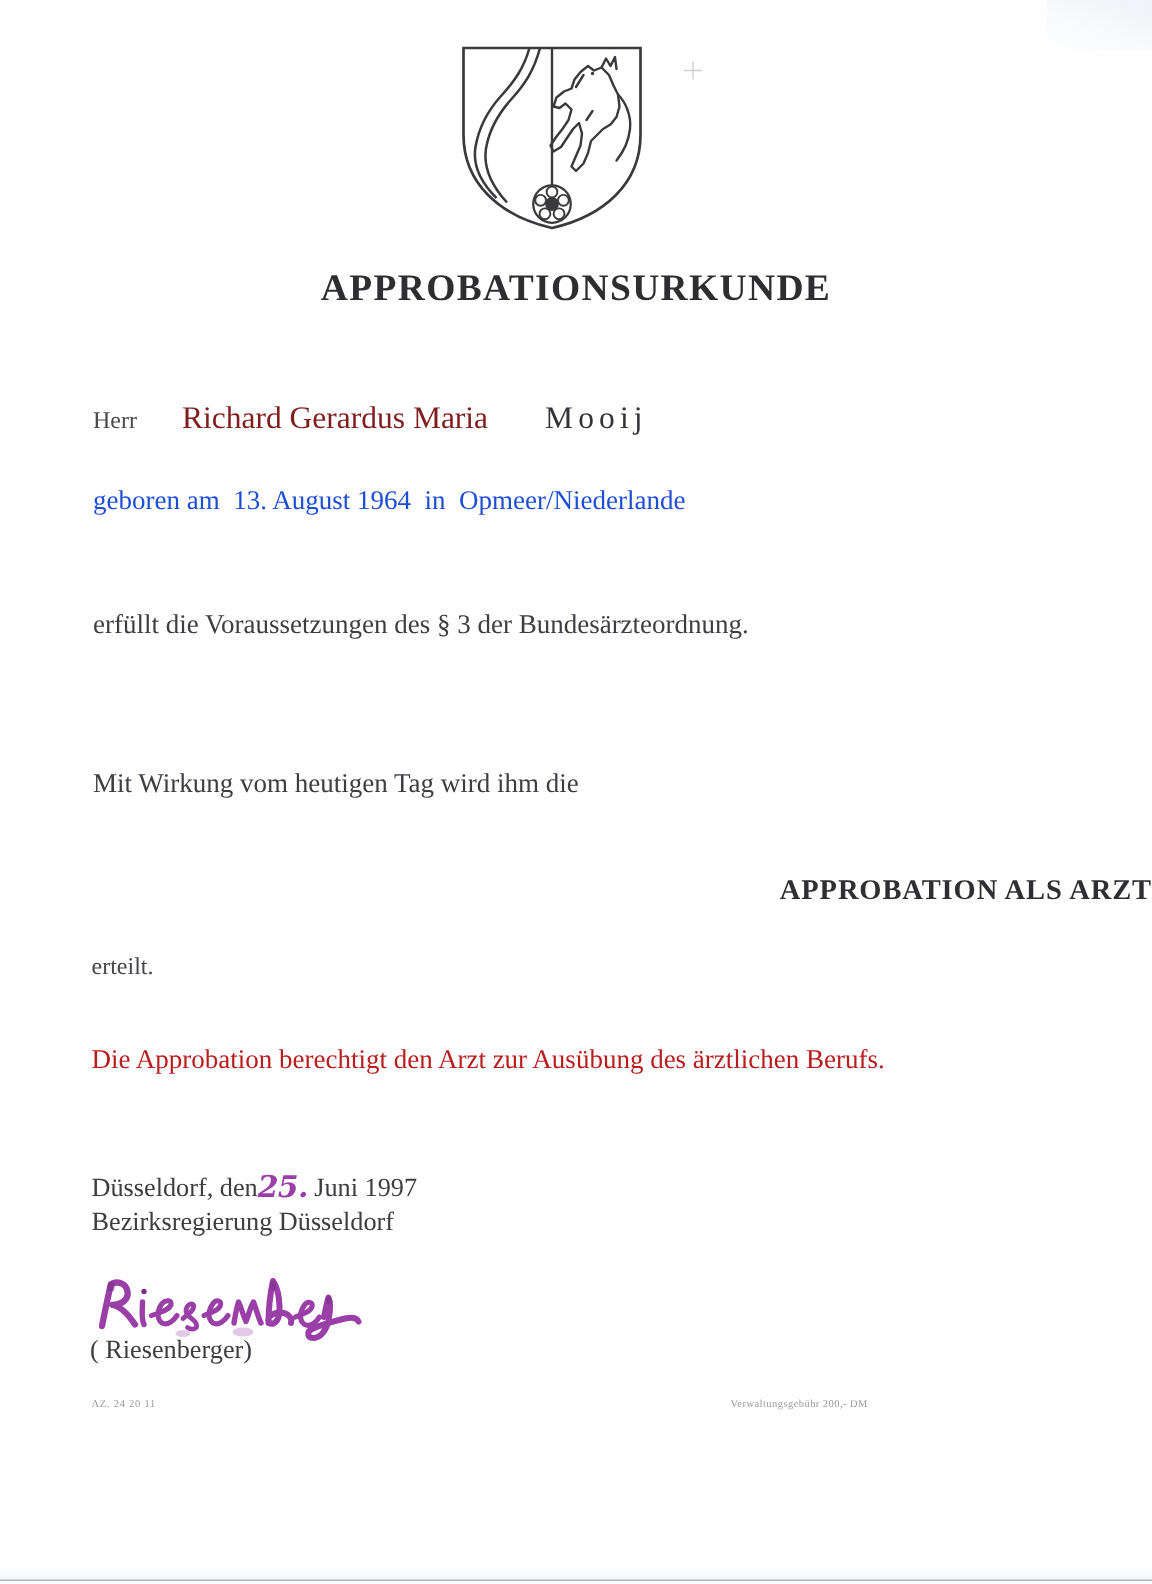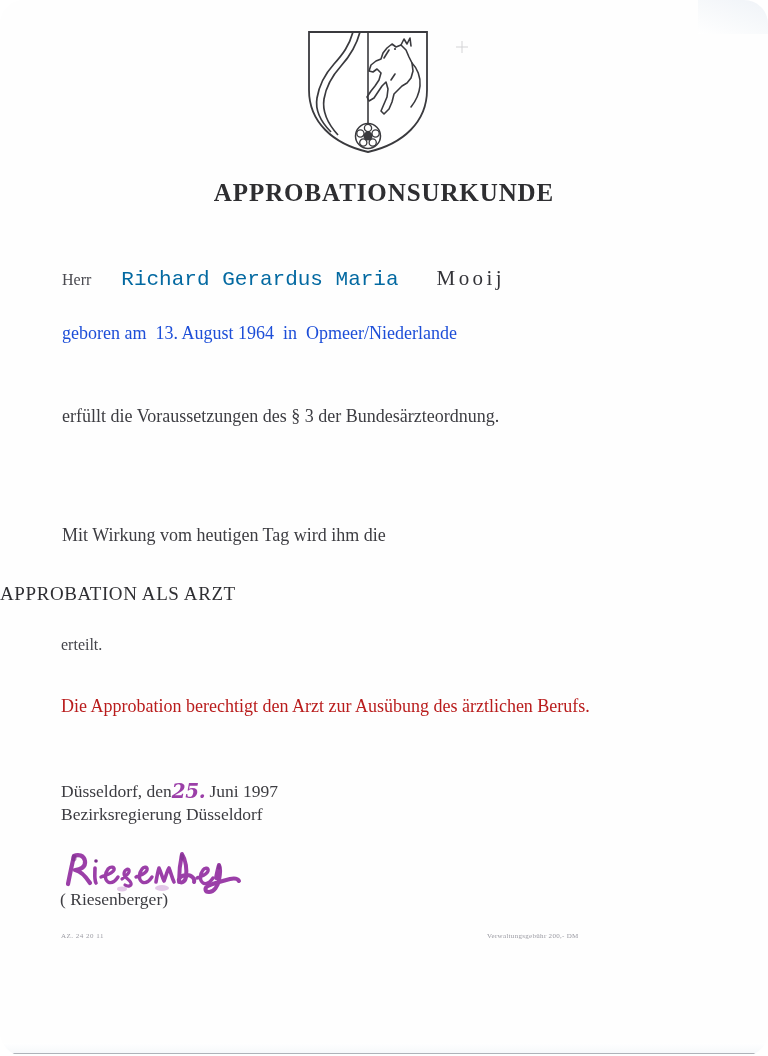--- a/index.html
+++ b/index.html
@@ -10,21 +10,20 @@
   body {
     font-family: "Liberation Serif", serif;
   }
 
   #page {
     position: relative;
     width: 768px;
     height: 1056px;
     background: #fefefe;
     overflow: hidden;
-    border-radius: 24px;
   }
 
   
   #scan-tint-tr {
     position: absolute;
     top: 0;
     right: 0;
     width: 70px;
     height: 34px;
     background: linear-gradient(200deg, #eef2f7 0%, #f7f9fb 55%, #ffffff 100%);
@@ -89,22 +88,21 @@
     color: #3b3b40;
     white-space: nowrap;
   }
   #name-line .honorific {
     font-size: 16px;
     color: #4a4a50;
   }
   #name-line .given-names {
     font-size: 21px;
     margin-left: 26px;
-    color: #0369a1;
-    font-family: Liberation Mono, monospace;
+    color: #7f1d1d;
   }
   #name-line .surname {
     font-size: 21px;
     margin-left: 34px;
     letter-spacing: 3.4px;
     color: #333338;
     margin-top: 12px;
   }
 
   #birth-line {
@@ -126,30 +124,29 @@
     white-space: nowrap;
   }
 
   #effect-line {
     position: absolute;
     left: 62px;
     top: 512px;
     font-size: 18px;
     color: #3d3d42;
     white-space: nowrap;
-    margin-top: 13px;
   }
 
   #license-heading {
     position: absolute;
     left: 0;
     top: 583px;
     width: 768px;
-    text-align: left;
-    font-weight: normal;
+    text-align: right;
+    font-weight: bold;
     font-size: 19px;
     letter-spacing: 0.6px;
     color: #2f2f33;
   }
 
   #granted-line {
     position: absolute;
     left: 61px;
     top: 636px;
     font-size: 16px;

